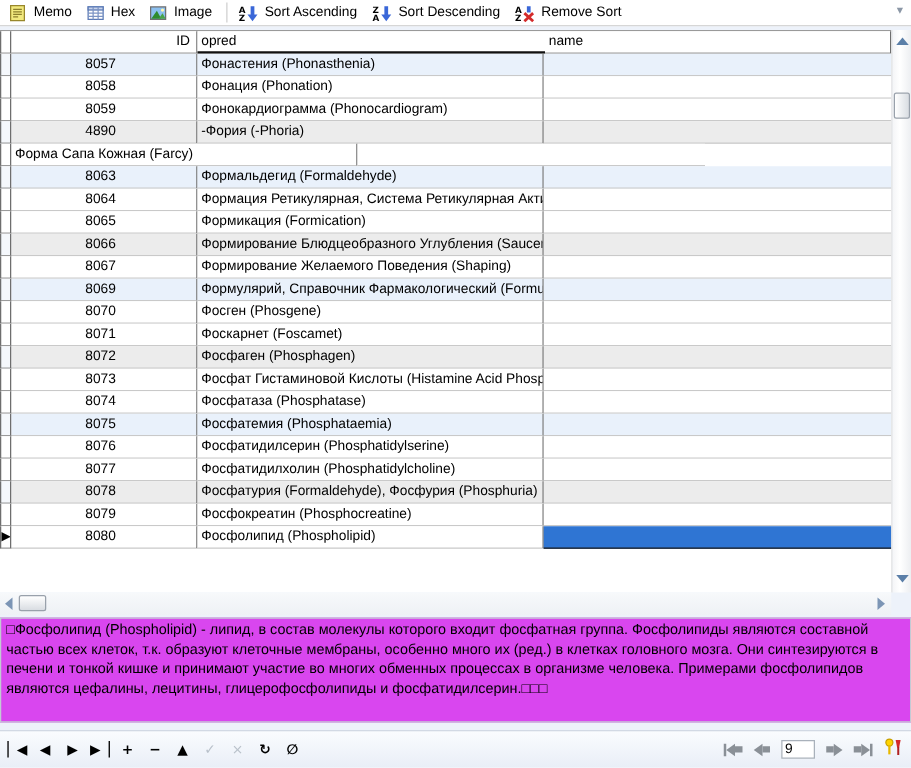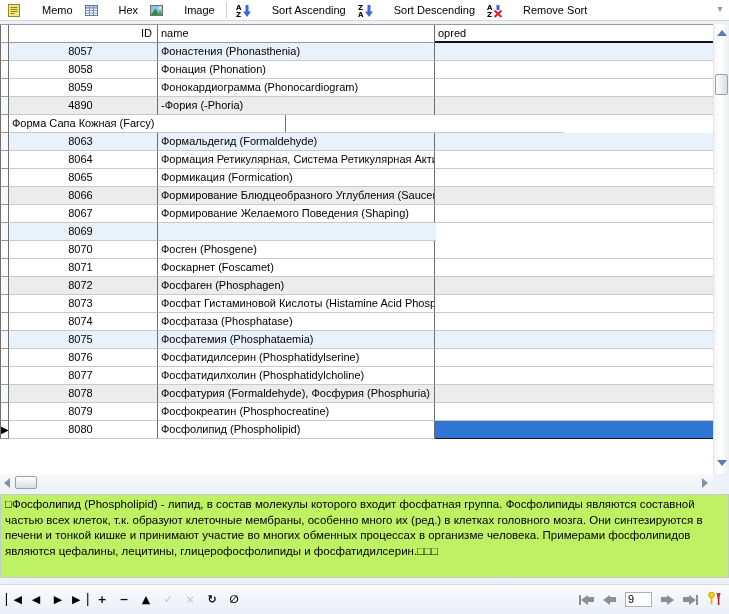--- a/index.html
+++ b/index.html
@@ -8,21 +8,21 @@
     background:#edf2fa;
     font-family:"Liberation Sans","DejaVu Sans",sans-serif;
     font-size:11px;color:#000;
   }
   
   .toolbar{
     position:absolute;left:0;top:0;width:729px;height:21px;
     background:#ffffff;border-bottom:1px solid #d6d6d6;
     display:flex;align-items:center;box-sizing:border-box;padding-left:3px;
   }
-  .tbtn{display:flex;align-items:center;gap:20px;padding:1px 7px 1px 4px;height:18px;cursor:default;}
+  .tbtn{display:flex;align-items:center;gap:5px;padding:1px 7px 1px 4px;height:18px;cursor:default;}
   .tbtn svg{display:block;}
   .tsep{width:1px;height:16px;background:#cfcfcf;margin:0 4px;}
   .tb-overflow{position:absolute;right:3px;top:2px;width:12px;height:14px;color:#8b97a6;font-size:10px;line-height:14px;text-align:center;}
   
   .grid{
     position:absolute;left:0;top:24px;width:713px;height:450px;
     background:#fff;border-top:1px solid #9a9a9a;box-sizing:border-box;
   }
   .grow{display:flex;height:18px;box-sizing:border-box;}
   .cell{box-sizing:border-box;height:18px;line-height:17px;overflow:hidden;white-space:nowrap;
@@ -55,21 +55,21 @@
   
   .hscroll{position:absolute;left:0;top:474px;width:713px;height:18px;
     background:linear-gradient(180deg,#f7f9fb,#eef1f5);box-sizing:border-box;}
   .harrow{position:absolute;top:4px;width:0;height:0;border-top:5px solid transparent;border-bottom:5px solid transparent;}
   .harrow.left{left:4px;border-right:6px solid #7c95b5;}
   .harrow.right{right:5px;border-left:6px solid #7c95b5;}
   .hthumb{position:absolute;left:15px;top:2px;width:22px;height:13px;
     background:linear-gradient(180deg,#ffffff,#d9dde2);border:1px solid #99a1ab;border-radius:2px;box-sizing:border-box;}
   
   .memo{
-    position:absolute;left:0;top:494px;width:729px;height:84px;background:#bef264;
+    position:absolute;left:0;top:494px;width:729px;height:84px;background:#d946ef;
     border:1px solid #c3cad4;box-sizing:border-box;padding:2px 4px;
     font-size:11.5px;line-height:15.5px;color:#000;overflow:hidden;
   }
   
   .bottombar{
     position:absolute;left:0;top:584px;width:729px;height:30px;
     background:linear-gradient(180deg,#fafcfe,#e9eef7);border-top:1px solid #d2d9e4;box-sizing:border-box;
     display:flex;align-items:center;justify-content:space-between;padding:0 6px;
   }
   .navgroup{display:flex;align-items:center;gap:7px;}
@@ -160,22 +160,22 @@
     </span>
     <span>Remove Sort</span>
   </div>
   <div class="tb-overflow">▾</div>
 </div>
 
 <div class="grid">
   <div class="grow hdr">
     <div class="cell gutter"></div>
     <div class="cell cid">ID</div>
+    <div class="cell copred">opred</div>
     <div class="cell cname">name</div>
-    <div class="cell copred">opred</div>
   </div>
   <div>
       <div class="grow stripe-blue">
         <div class="cell gutter"></div>
         <div class="cell cid">8057</div>
         <div class="cell cname">Фонастения (Phonasthenia)</div>
         <div class="cell copred"></div>
       </div>
       <div class="grow">
         <div class="cell gutter"></div>
@@ -226,20 +226,21 @@
       </div>
       <div class="grow">
         <div class="cell gutter"></div>
         <div class="cell cid">8067</div>
         <div class="cell cname">Формирование Желаемого Поведения (Shaping)</div>
         <div class="cell copred"></div>
       </div>
       <div class="grow stripe-blue">
         <div class="cell gutter"></div>
         <div class="cell cid">8069</div>
+        <div class="cell cname">Формулярий, Справочник Фармакологический (Formu</div>
         <div class="cell copred"></div>
       </div>
       <div class="grow">
         <div class="cell gutter"></div>
         <div class="cell cid">8070</div>
         <div class="cell cname">Фосген (Phosgene)</div>
         <div class="cell copred"></div>
       </div>
       <div class="grow">
         <div class="cell gutter"></div>

